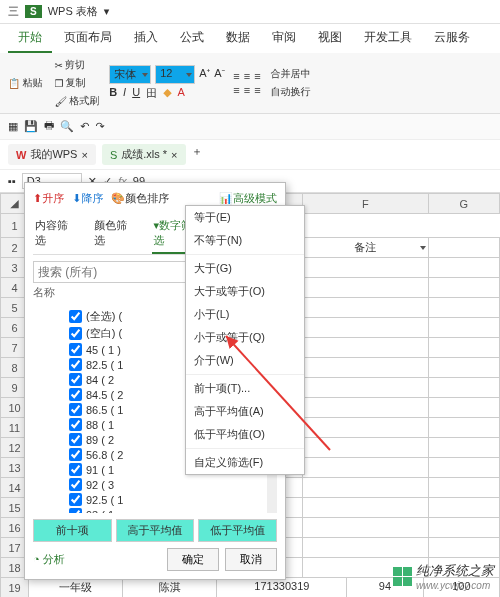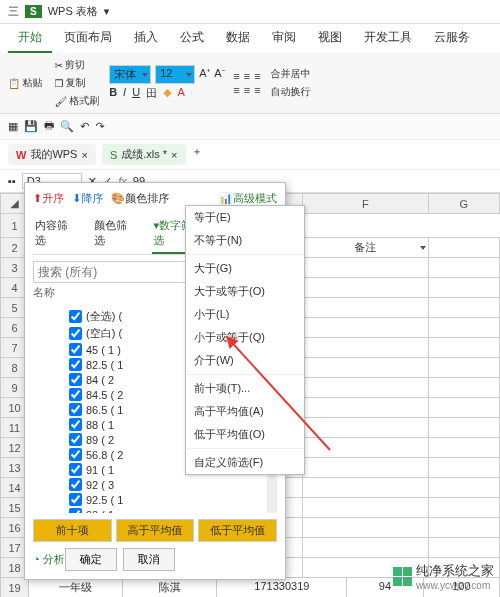--- a/index.html
+++ b/index.html
@@ -36,27 +36,27 @@
 .filter-tabs .ft { padding: 4px 2px; }
 .filter-tabs .ft.active { color: #2e7d32; border-bottom: 2px solid #2e7d32; }
 .filter-search { width: 100%; border: 1px solid #ccc; padding: 3px 4px; margin-top: 6px; font-size: 12px; }
 .filter-list { margin-top: 6px; height: 205px; overflow: hidden; position: relative; padding-left: 36px; }
 .filter-list .row { display: flex; align-items: center; gap: 4px; padding: 1px 0; font-size: 11px; }
 .filter-list input[type=checkbox] { margin: 0; }
 .filter-menu { position: absolute; left: 160px; top: 22px; width: 120px; background: #fff; border: 1px solid #bbb; box-shadow: 1px 1px 4px rgba(0,0,0,0.2); z-index: 2; }
 .filter-menu .mi { padding: 4px 8px; font-size: 11px; }
 .filter-menu hr { border: none; border-top: 1px solid #eee; margin: 2px 0; }
 .filter-qr { display: flex; gap: 4px; margin-top: 6px; }
-.filter-qr .qb { flex: 1; border: 1px solid #ccc; padding: 3px 0; text-align: center; font-size: 11px; background: #eab308; }
-.filter-bot { display: flex; justify-content: flex-start; align-items: center; margin-top: 6px; }
+.filter-qr .qb { flex: 1; border: 1px solid #ccc; padding: 3px 0; text-align: center; font-size: 11px; background: #5eead4; }
+.filter-bot { display: flex; justify-content: space-between; align-items: center; margin-top: 6px; }
 .filter-bot .analyze { color: #2e7d32; font-size: 11px; }
 .filter-bot .btns { display: flex; gap: 6px; }
 .filter-bot button { padding: 3px 14px; font-size: 11px; border: 1px solid #bbb; background: #f5f5f5; }
 .arrow { position: absolute; z-index: 20; pointer-events: none; }
-.watermark { position: absolute; right: 6px; bottom: 6px; display: flex; align-items: center; gap: 4px; z-index: 30; }
+.watermark { position: absolute; right: 6px; bottom: 6px; display: flex; align-items: center; gap: 4px; z-index: 30; font-style: italic; }
 .watermark .wlg { display:grid;grid-template-columns:9px 9px;grid-template-rows:9px 9px;gap:1px; }
 .watermark .wlg span{background:#3cb371;}
 .watermark .t1{font-size:13px;color:#333;}
 .watermark .t2{font-size:10px;color:#888;}
 .scrollbar-v { position:absolute;right:0;top:0;width:10px;height:100%;background:#eee; }
 .scrollbar-v .thumb{position:absolute;top:0;width:100%;height:22px;background:#bbb;}
 .opt-head{display:flex;justify-content:space-between;font-size:11px;color:#666;padding:2px 0;}
 </style>
 </head>
 <body>

